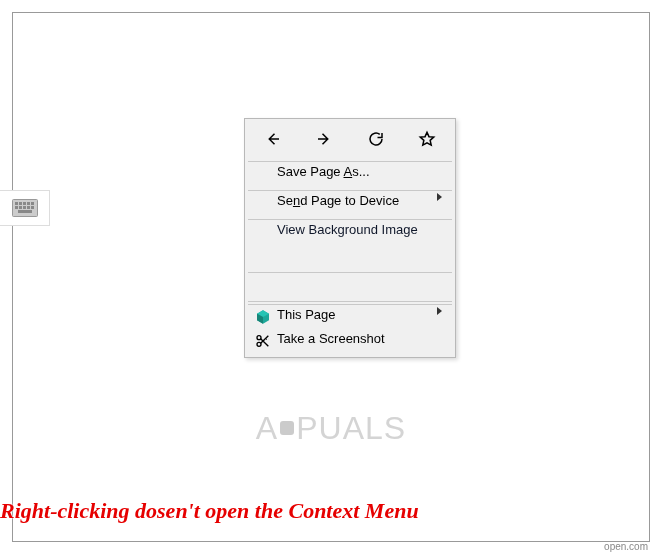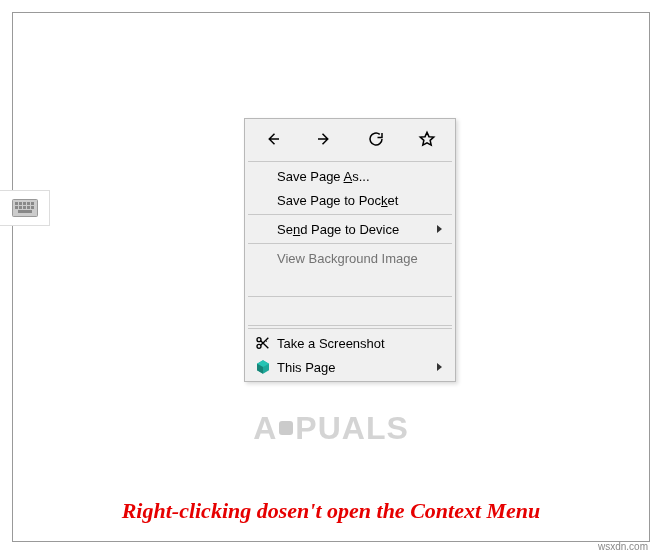--- a/index.html
+++ b/index.html
@@ -49,61 +49,60 @@
     cursor: pointer;
   }
   .nav-btn svg { width: 18px; height: 18px; stroke: #000; stroke-width: 2; fill: none; }
   .sep {
     height: 1px;
     background: #c8c8c8;
     margin: 2px 1px;
   }
   .menu-item {
     display: flex;
-    align-items: center;
     height: 24px;
     padding: 0 6px;
     cursor: default;
     position: relative;
   }
-  .menu-item.disabled { color: #737373; }
+  .menu-item.disabled { color: #0f172a; }
   .menu-icon {
     width: 20px; height: 20px;
     display: flex; align-items: center; justify-content: center;
     margin-right: 4px;
   }
   .menu-label { flex: 1; white-space: nowrap; }
   .submenu-arrow {
     width: 10px;
   }
   .submenu-arrow::after {
     content: "";
     display: block;
     width: 0; height: 0;
     border-left: 5px solid #333;
     border-top: 4px solid transparent;
     border-bottom: 4px solid transparent;
   }
   .caption {
     position: absolute;
     left: 0; right: 0; bottom: 30px;
-    text-align: center;
+    text-align: left;
     font-size: 22px;
     font-weight: 700;
     font-style: italic;
     color: #e60000;
     text-shadow: 0 0 2px #fff, 0 0 2px #fff;
     font-family: Georgia, "Comic Sans MS", cursive, serif;
   }
   .watermark {
     position: absolute;
     left: 0; right: 0; top: 410px;
     text-align: center;
     font-size: 32px;
-    font-weight: 700;
+    font-weight: 400;
     color: rgba(170,170,170,0.5);
     font-family: Arial, sans-serif;
     letter-spacing: 1px;
     pointer-events: none;
   }
   .watermark .dot {
     display: inline-block;
     width: 14px; height: 14px;
     background: rgba(140,140,140,0.45);
     border-radius: 3px;
@@ -165,68 +164,64 @@
           <path d="M12 3l2.6 5.9 6.4.6-4.8 4.3 1.4 6.3L12 17l-5.6 3.1 1.4-6.3L3 9.5l6.4-.6z"></path>
         </svg>
     </div>
   </div>
   <div class="sep"></div>
   <div id="menu-items">
       <div class="menu-item">
         <span class="menu-icon"></span>
         <span class="menu-label">Save Page <u>A</u>s...</span>
       </div>
-      <div class="menu-item">
-        <span class="menu-icon"></span>
-        <span class="menu-label">Save Page to Poc<u>k</u>et</span>
-      </div>
       <div class="sep"></div>
       <div class="menu-item">
         <span class="menu-icon"></span>
         <span class="menu-label">Se<u>n</u>d Page to Device</span>
         <span class="submenu-arrow"></span>
       </div>
       <div class="sep"></div>
       <div class="menu-item disabled">
         <span class="menu-icon"></span>
         <span class="menu-label">View Background Image</span>
       </div>
       <div class="menu-item">
         <span class="menu-icon"></span>
       </div>
       <div class="sep"></div>
       <div class="menu-item">
         <span class="menu-icon"></span>
       </div>
       <div class="sep"></div>
       <div class="sep"></div>
+      <div class="menu-item">
+        <span class="menu-icon">
+          <svg width="16" height="16" viewBox="0 0 24 24">
+            <path d="M12 2l9 5v10l-9 5-9-5V7z" fill="#1fa89a"></path>
+            <path d="M12 2l9 5-9 5-9-5z" fill="#27c4b4"></path>
+            <path d="M12 12v10l-9-5V7z" fill="#178578"></path>
+          </svg>
+        </span>
+        <span class="menu-label">This Page</span>
+        <span class="submenu-arrow"></span>
+      </div>
       <div class="menu-item">
         <span class="menu-icon">
           <svg width="16" height="16" viewBox="0 0 24 24" fill="none" stroke="#000" stroke-width="2">
             <circle cx="6" cy="7" r="3"></circle>
             <circle cx="6" cy="17" r="3"></circle>
             <path d="M8.5 8.5L20 20M8.5 15.5L20 4"></path>
             <path d="M14 10l6-1" stroke-dasharray="1 2"></path>
           </svg>
         </span>
         <span class="menu-label">Take a Screenshot</span>
       </div>
-      <div class="menu-item">
-        <span class="menu-icon">
-          <svg width="16" height="16" viewBox="0 0 24 24">
-            <path d="M12 2l9 5v10l-9 5-9-5V7z" fill="#1fa89a"></path>
-            <path d="M12 2l9 5-9 5-9-5z" fill="#27c4b4"></path>
-            <path d="M12 12v10l-9-5V7z" fill="#178578"></path>
-          </svg>
-        </span>
-        <span class="menu-label">This Page</span>
-        <span class="submenu-arrow"></span>
-      </div>
     </div>
 </div>
 
 <div class="watermark">
   A<span class="dot"></span>PUALS
 </div>
 
 <div class="caption">Right-clicking dosen't open the Context Menu</div>
 
-<div class="attrib">wsxdn.com</div>
+<div class="attrib">open.com</div>
 
 </body></html>

